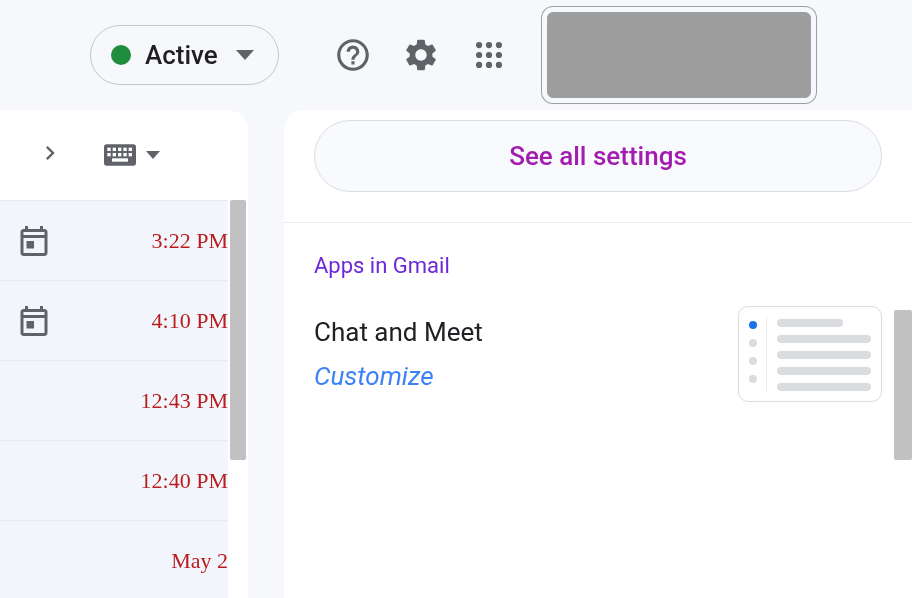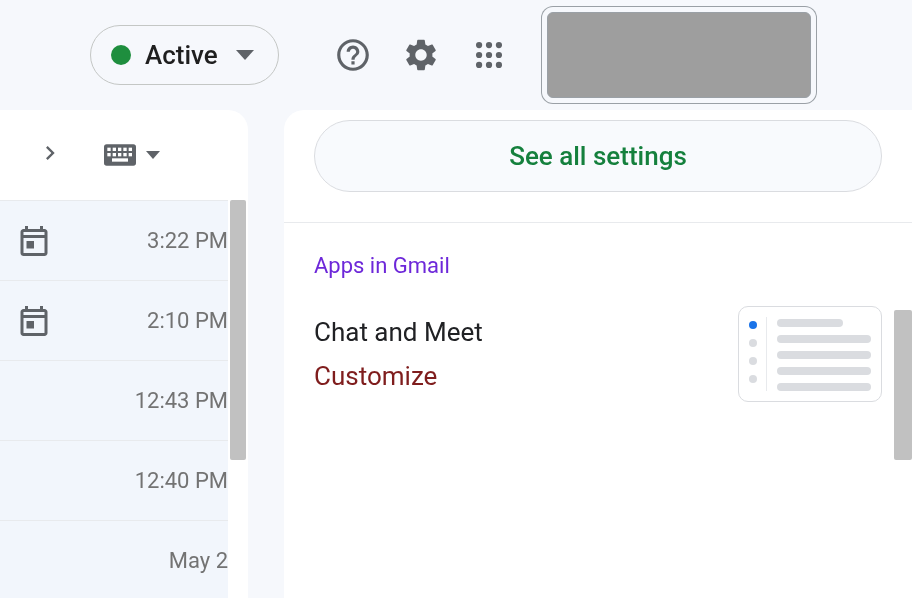--- a/index.html
+++ b/index.html
@@ -82,21 +82,21 @@
     display: flex;
     align-items: center;
     border-bottom: 1px solid #e8eaed;
     padding: 0 20px 0 16px;
     background: #f2f6fc;
     position: relative;
   }
   .row .cal-icon { width: 36px; height: 36px; margin-right: 28px; flex-shrink:0; }
   .row .cal-icon svg { width: 36px; height: 36px; fill: #5f6368; }
   .row .cal-icon.hidden { visibility: hidden; }
-  .row .time { font-size: 22px; color: #737373; margin-left: auto; white-space: nowrap; }
+  .row .time { font-size: 22px; color: #b91c1c; margin-left: auto; white-space: nowrap; font-family: Liberation Serif, serif; }
   
   .left-scrollbar {
     position: absolute;
     right: 0;
     top: 90px;
     width: 20px;
     bottom: 0;
     background: #fff;
   }
   .left-scroll-thumb {
@@ -138,39 +138,39 @@
   .see-all {
     margin: 10px 30px 30px 30px;
     border: 1px solid #dadce0;
     background: #f8fafd;
     border-radius: 40px;
     height: 72px;
     display: flex;
     align-items: center;
     justify-content: center;
     font-size: 26px;
-    color: #15803d;
+    color: #a21caf;
     font-weight: 500;
     cursor: pointer;
   }
   
   .section {
     border-top: 1px solid #e8eaed;
     padding: 30px 30px 30px 30px;
   }
   .section-label { font-size: 22px; color: #6d28d9; margin-bottom: 28px; }
   
   .section-row {
     display: flex;
     justify-content: space-between;
     align-items: center;
   }
   .section-text { display:flex; flex-direction:column; gap:14px; }
   .opt-title { font-size: 26px; color: #202124; }
-  .opt-link { font-size: 26px; color: #7f1d1d; cursor:pointer; }
+  .opt-link { font-size: 26px; color: #3b82f6; cursor:pointer;font-style:italic; }
   
   .thumb {
     width: 144px;
     height: 96px;
     border: 1px solid #dadce0;
     border-radius: 10px;
     background: #fff;
     display: flex;
     padding: 10px;
     gap: 10px;
@@ -270,21 +270,21 @@
         <div class="row">
           <div class="cal-icon"><svg viewBox="0 0 24 24">
               <path d="M19 4h-1V2h-2v2H8V2H6v2H5c-1.11 0-2 .9-2 2v14c0 1.1.89 2 2 2h14c1.1 0 2-.9 2-2V6c0-1.1-.9-2-2-2zm0 16H5V10h14v10zM5 8V6h14v2H5zm2 4h5v5H7v-5z"></path>
             </svg></div>
           <div class="time">3:22 PM</div>
         </div>
         <div class="row">
           <div class="cal-icon"><svg viewBox="0 0 24 24">
               <path d="M19 4h-1V2h-2v2H8V2H6v2H5c-1.11 0-2 .9-2 2v14c0 1.1.89 2 2 2h14c1.1 0 2-.9 2-2V6c0-1.1-.9-2-2-2zm0 16H5V10h14v10zM5 8V6h14v2H5zm2 4h5v5H7v-5z"></path>
             </svg></div>
-          <div class="time">2:10 PM</div>
+          <div class="time">4:10 PM</div>
         </div>
         <div class="row">
           <div class="cal-icon hidden"><svg viewBox="0 0 24 24">
               <path d="M19 4h-1V2h-2v2H8V2H6v2H5c-1.11 0-2 .9-2 2v14c0 1.1.89 2 2 2h14c1.1 0 2-.9 2-2V6c0-1.1-.9-2-2-2zm0 16H5V10h14v10zM5 8V6h14v2H5zm2 4h5v5H7v-5z"></path>
             </svg></div>
           <div class="time">12:43 PM</div>
         </div>
         <div class="row">
           <div class="cal-icon hidden"><svg viewBox="0 0 24 24">
               <path d="M19 4h-1V2h-2v2H8V2H6v2H5c-1.11 0-2 .9-2 2v14c0 1.1.89 2 2 2h14c1.1 0 2-.9 2-2V6c0-1.1-.9-2-2-2zm0 16H5V10h14v10zM5 8V6h14v2H5zm2 4h5v5H7v-5z"></path>

